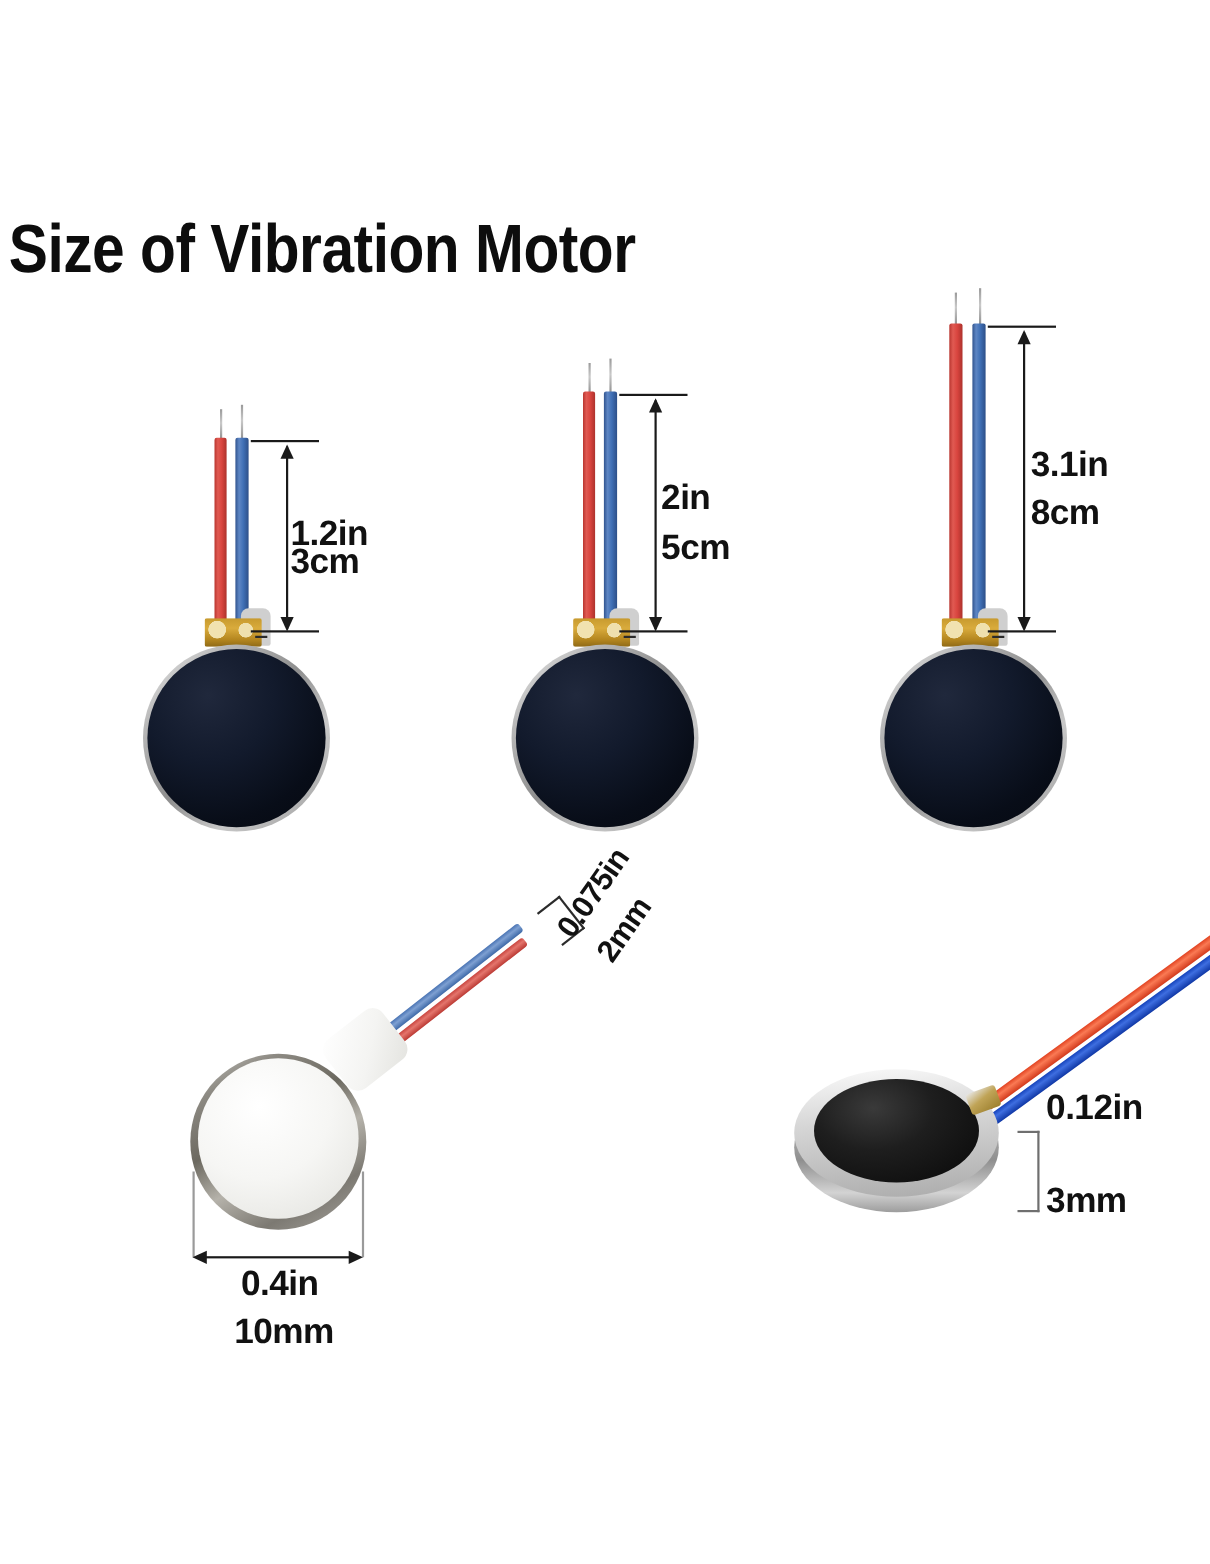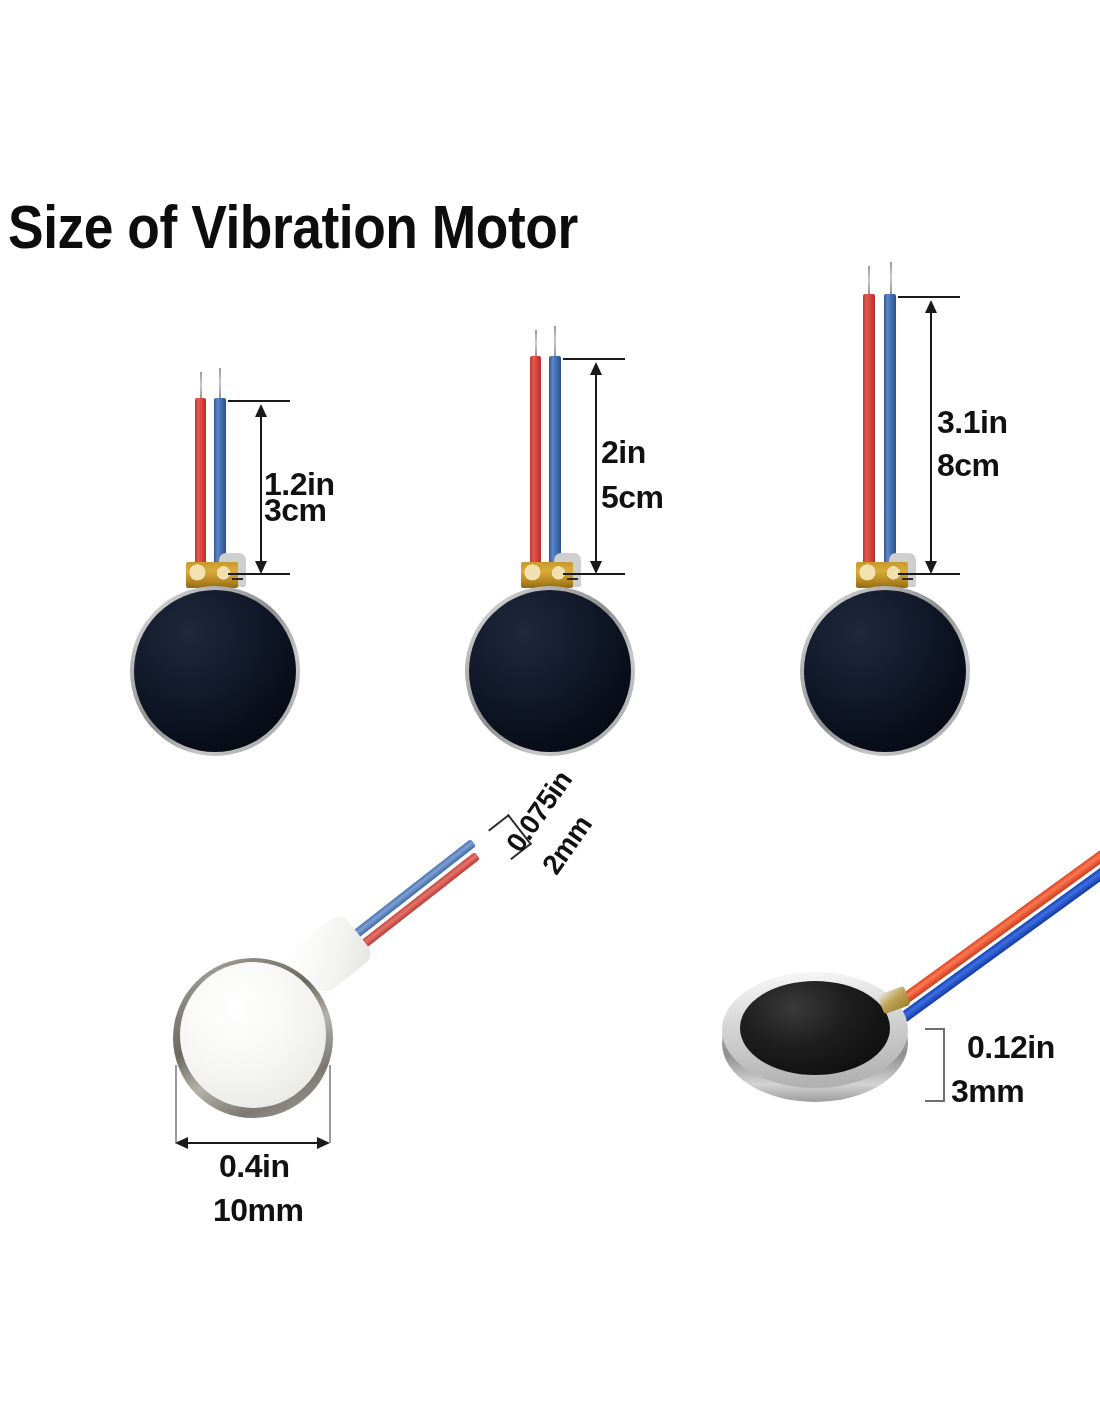--- a/index.html
+++ b/index.html
@@ -319,15 +319,15 @@
   <div class="dwire dwire-blue-bold" style="left:898px;top:1016px;width:300px;height:11px;transform:rotate(-36deg);"></div>
 
   <div class="persp-side" style="left:722px;top:984px;width:186px;height:118px;"></div>
   <div class="persp-top" style="left:722px;top:972px;width:186px;height:116px;"></div>
   <div class="persp-black" style="left:740px;top:981px;width:150px;height:94px;"></div>
 
   <div class="persp-pad" style="left:880px;top:990px;width:28px;height:20px;transform:rotate(-20deg);"></div>
 
   <div class="bracket" style="left:925px;top:1028px;width:18px;height:70px;"></div>
 
-  <div class="dim-label big" style="left:951px;top:1029px;margin-left:16px;">0.12in</div>
+  <div class="dim-label big" style="left:951px;top:988px;">0.12in</div>
   <div class="dim-label big" style="left:951px;top:1073px;text-align:right;">3mm</div>
 </div>
 
 </body></html>

